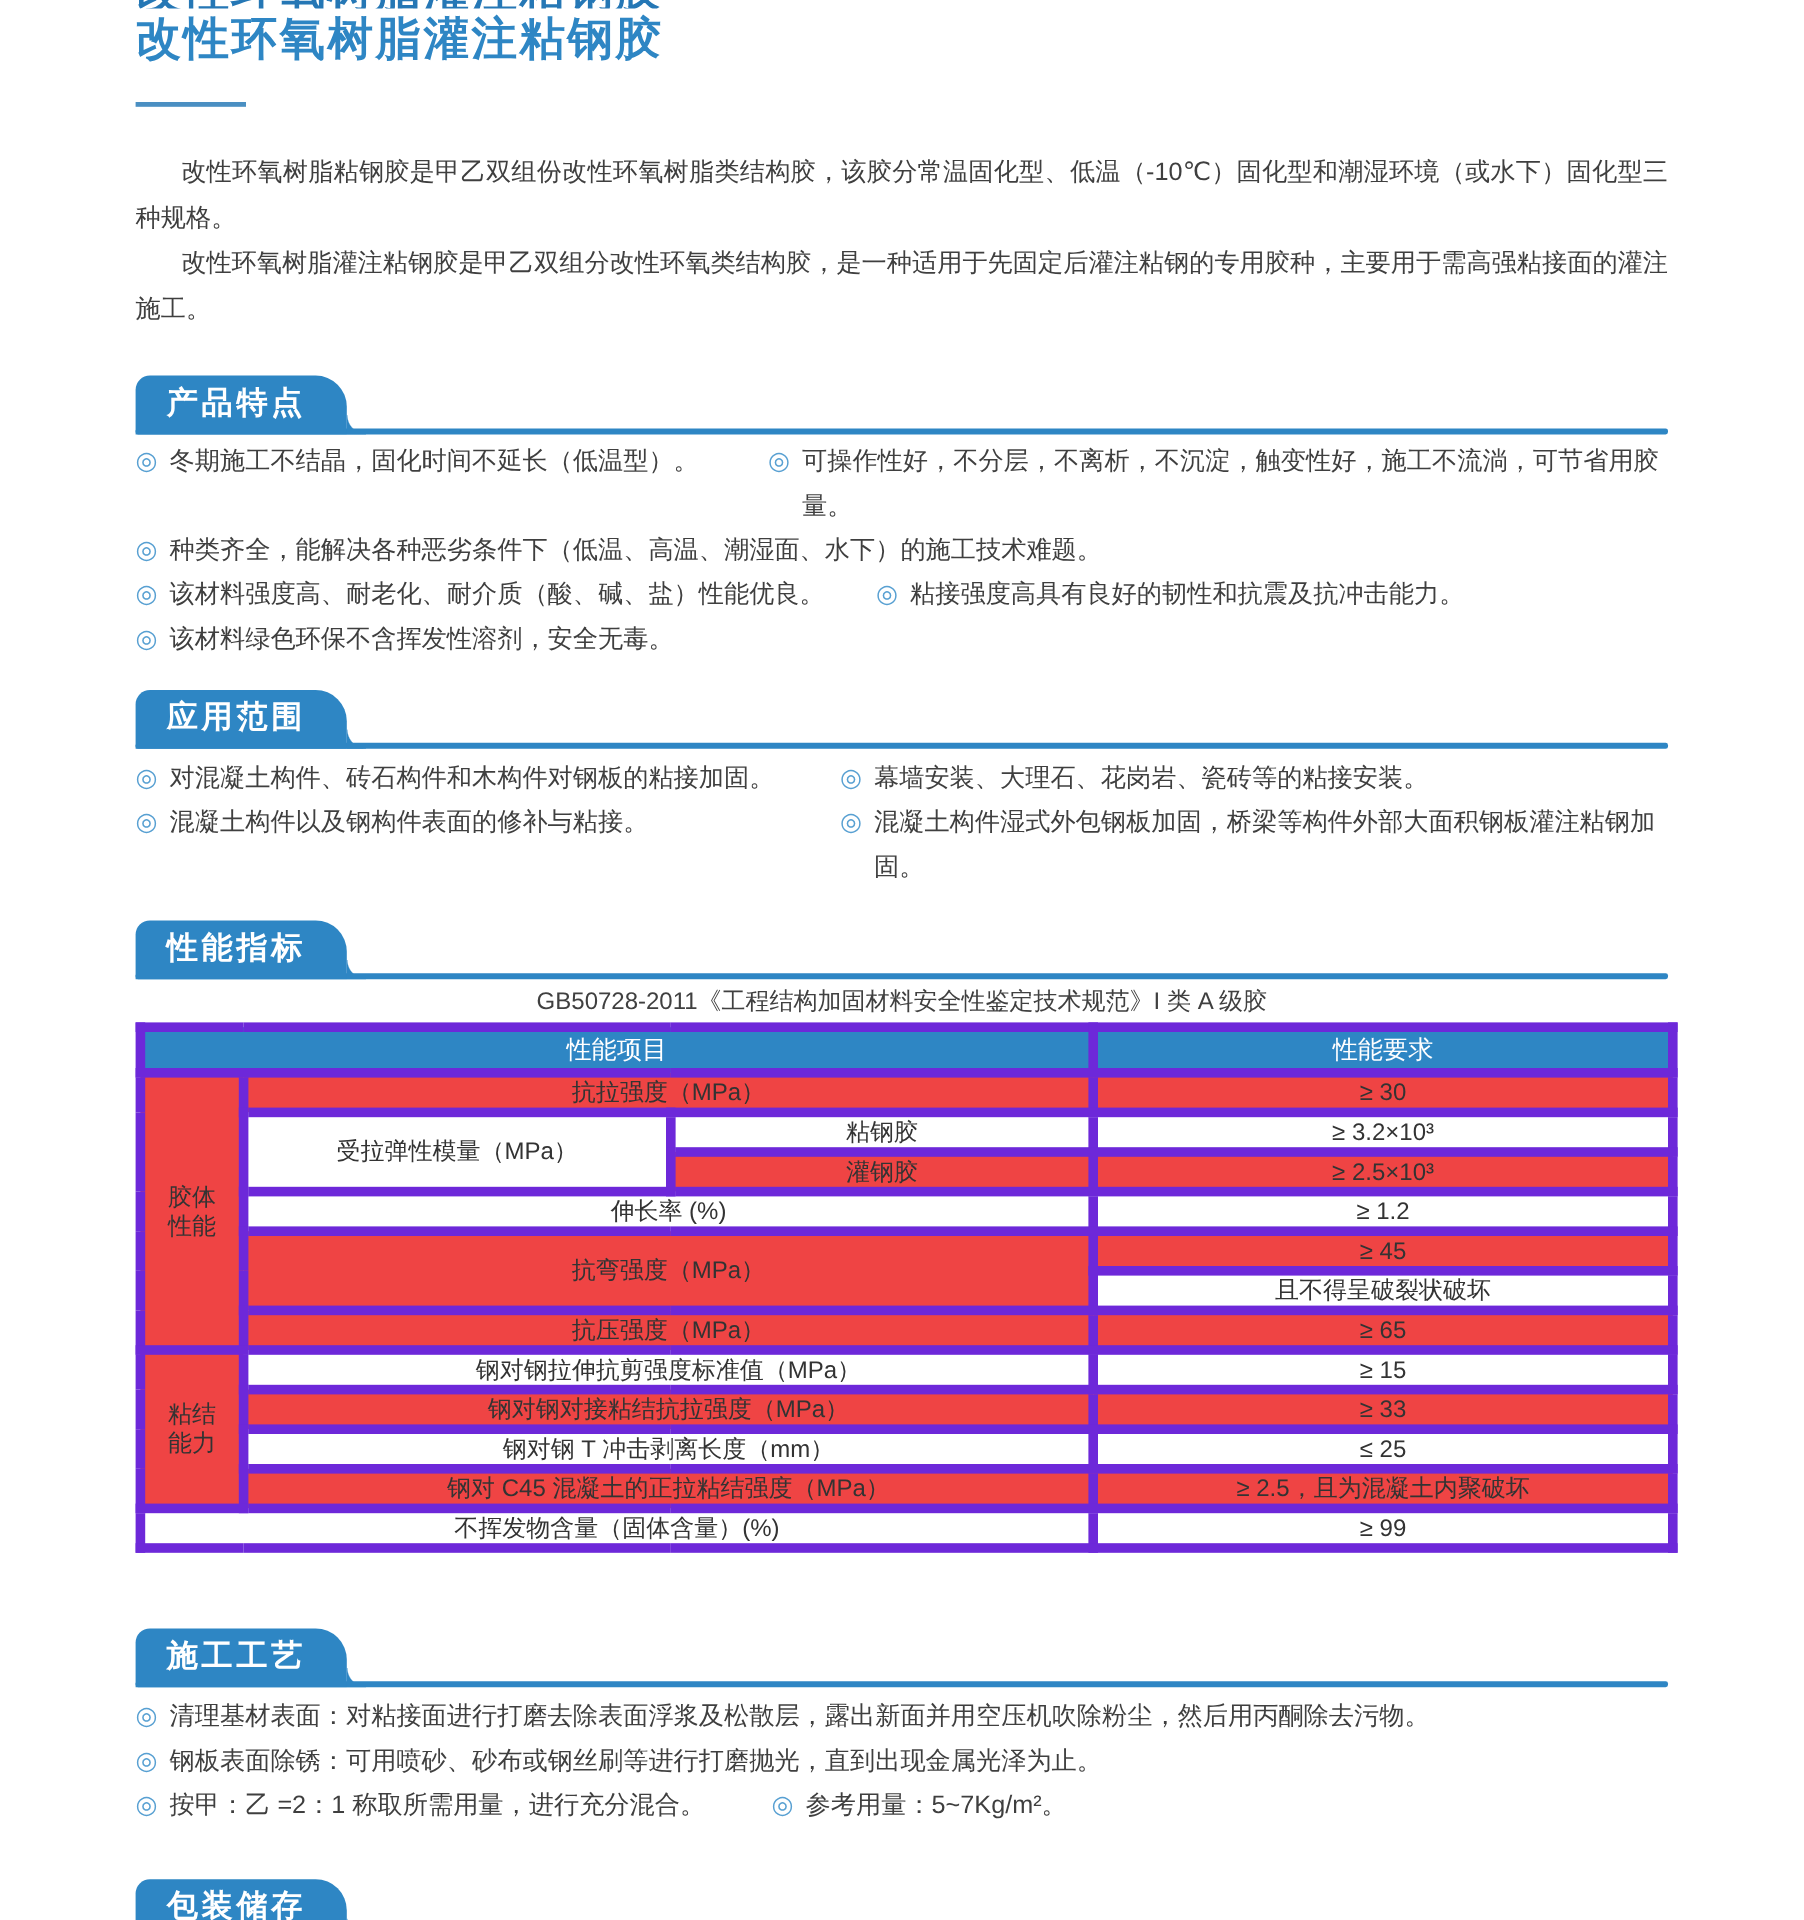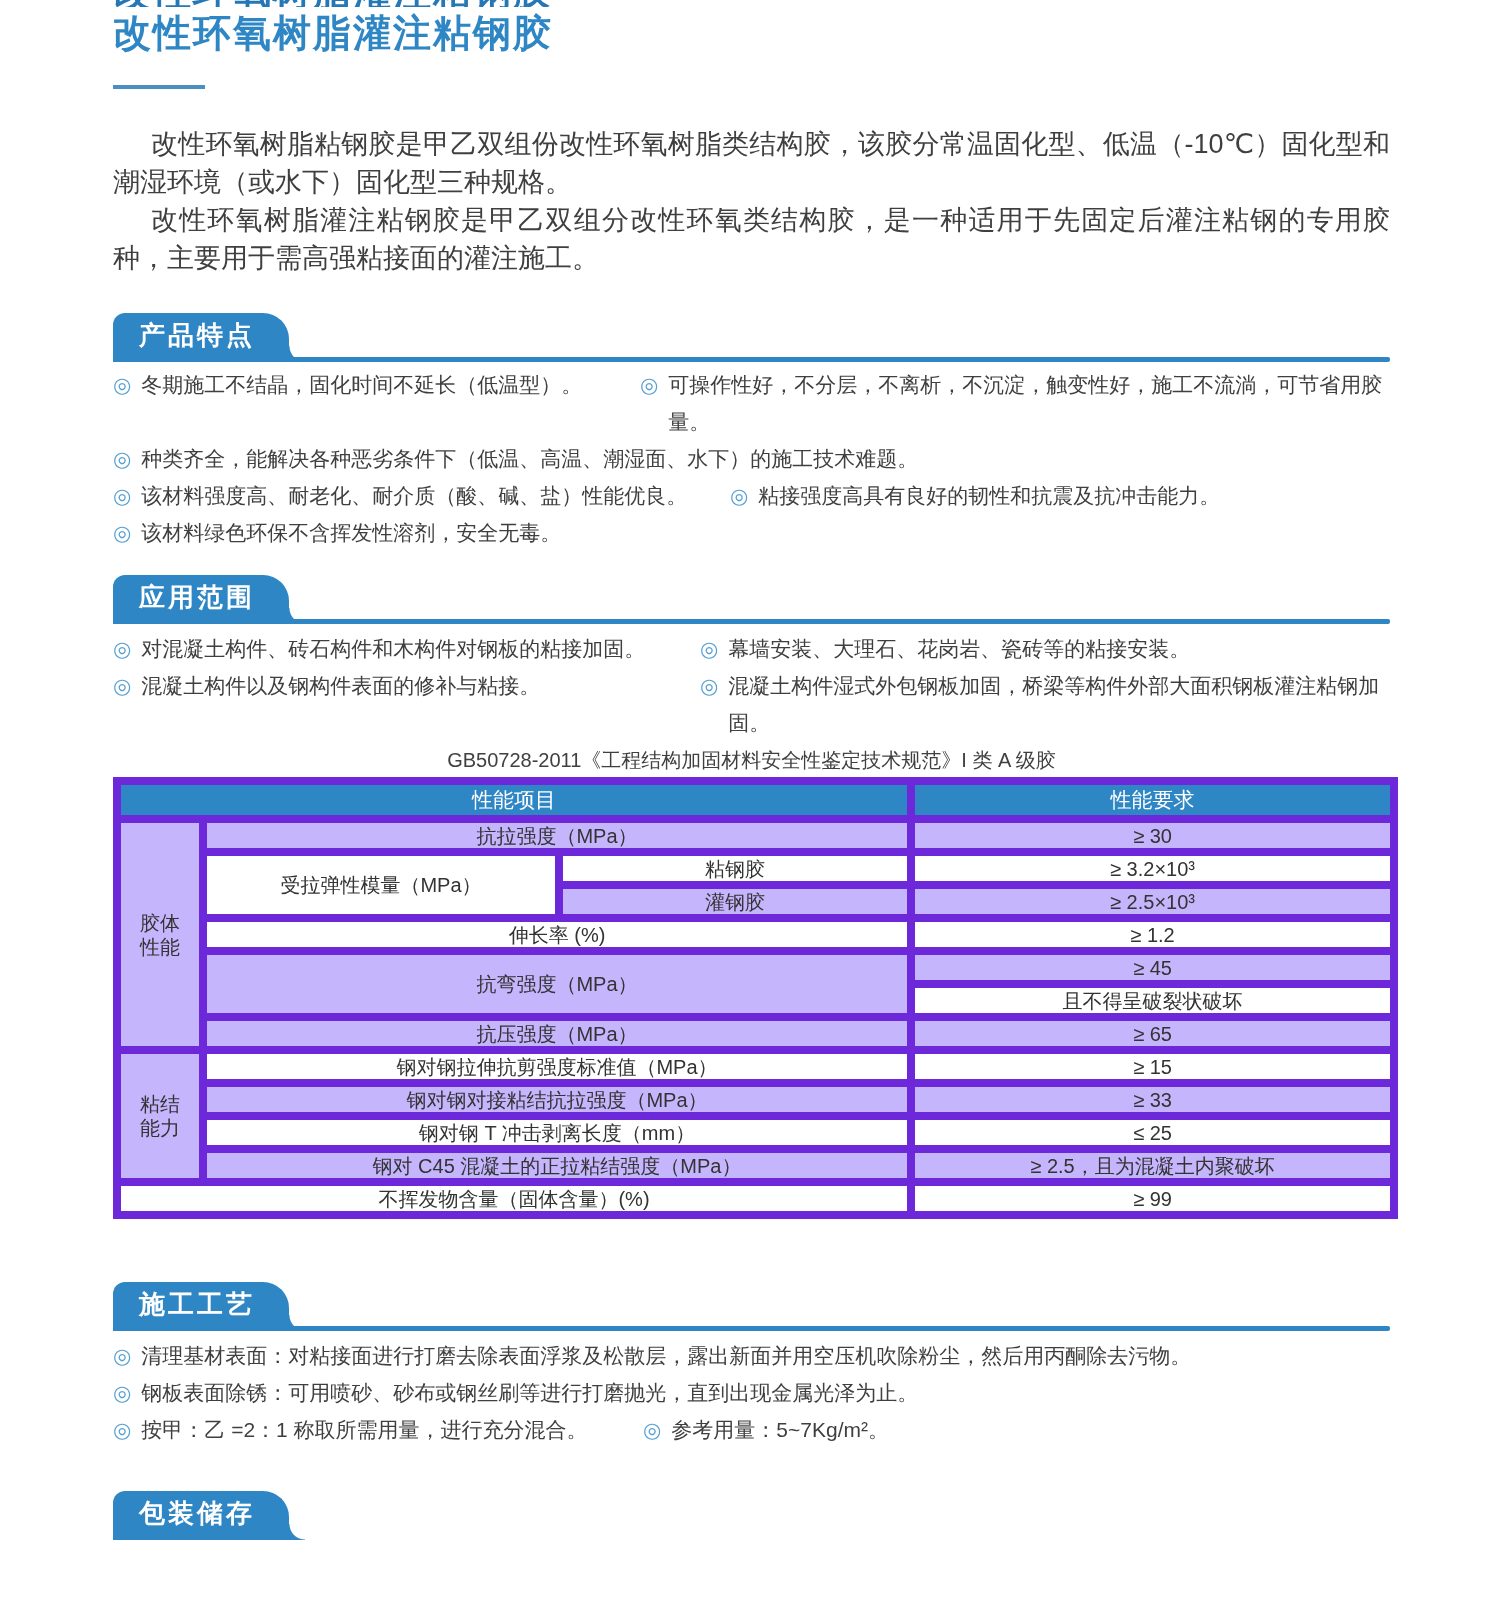--- a/index.html
+++ b/index.html
@@ -19,21 +19,21 @@
   }
   .page-title {
     margin:2px 0 0 0; font-size:38px; line-height:48px; font-weight:bold;
     color:#2e86c4; letter-spacing:2px;
   }
   .title-dash { margin-top:28px; width:92px; height:4px; background:#4a8fc2; }
 
   
   .intro { margin-top:36px; }
   .intro p {
-    margin:0; font-size:27px; line-height:38px; text-indent:38px;
+    margin:0; font-size:21px; line-height:38px; text-indent:38px;
     text-align:justify; color:#3f3f3f;
   }
 
   
   .section-header { position:relative; height:49px; }
   .mt-feat { margin-top:36px; }
   .mt-app  { margin-top:24px;padding-left:19px; }
   .mt-perf { margin-top:26px; }
   .mt-con  { margin-top:63px; }
   .mt-pack { margin-top:43px; }
@@ -70,21 +70,21 @@
   }
   table.perf {
     margin-top:6px; width:1277px; border-collapse:collapse; table-layout:fixed;
   }
   table.perf th, table.perf td {
     border:8px solid #6d28d9; text-align:center; font-weight:normal;
     font-size:20px; color:#333333; padding:0 6px; background:#ffffff;
   }
   table.perf th { height:38px; background:#2e86c4; color:#ffffff; font-size:21px; }
   table.perf td { height:33px; line-height:24px; }
-  table.perf td.gray { background:#c4b5fd; }
+  table.perf td.gray { background:#ef4444; }
   table.perf td.cat { white-space:pre-line; }
   table.perf tr.thick-top td { border-top-width:3px; }
 </style>
 </head>
 <body>
 
 <div class="content">
 
   <div class="title-ghost">
     <span>改性环氧树脂灌注粘钢胶</span>
@@ -156,20 +156,24 @@
         <span class="bullet-icon">◎</span>
         <span>混凝土构件以及钢构件表面的修补与粘接。</span>
       </div>
       <div class="bullet-item">
         <span class="bullet-icon">◎</span>
         <span>混凝土构件湿式外包钢板加固，桥梁等构件外部大面积钢板灌注粘钢加固。</span>
       </div>
     </div>
   </div>
 
+  <div class="section-header mt-perf">
+    <div class="section-line"></div>
+    <div class="badge">性能指标</div>
+  </div>
   <div class="table-caption">GB50728-2011《工程结构加固材料安全性鉴定技术规范》I 类 A 级胶</div>
 
   <table class="perf">
     <colgroup>
         <col style="width:86px">
         <col style="width:356px">
         <col style="width:352px">
         <col style="width:483px">
       </colgroup>
     <tbody>

